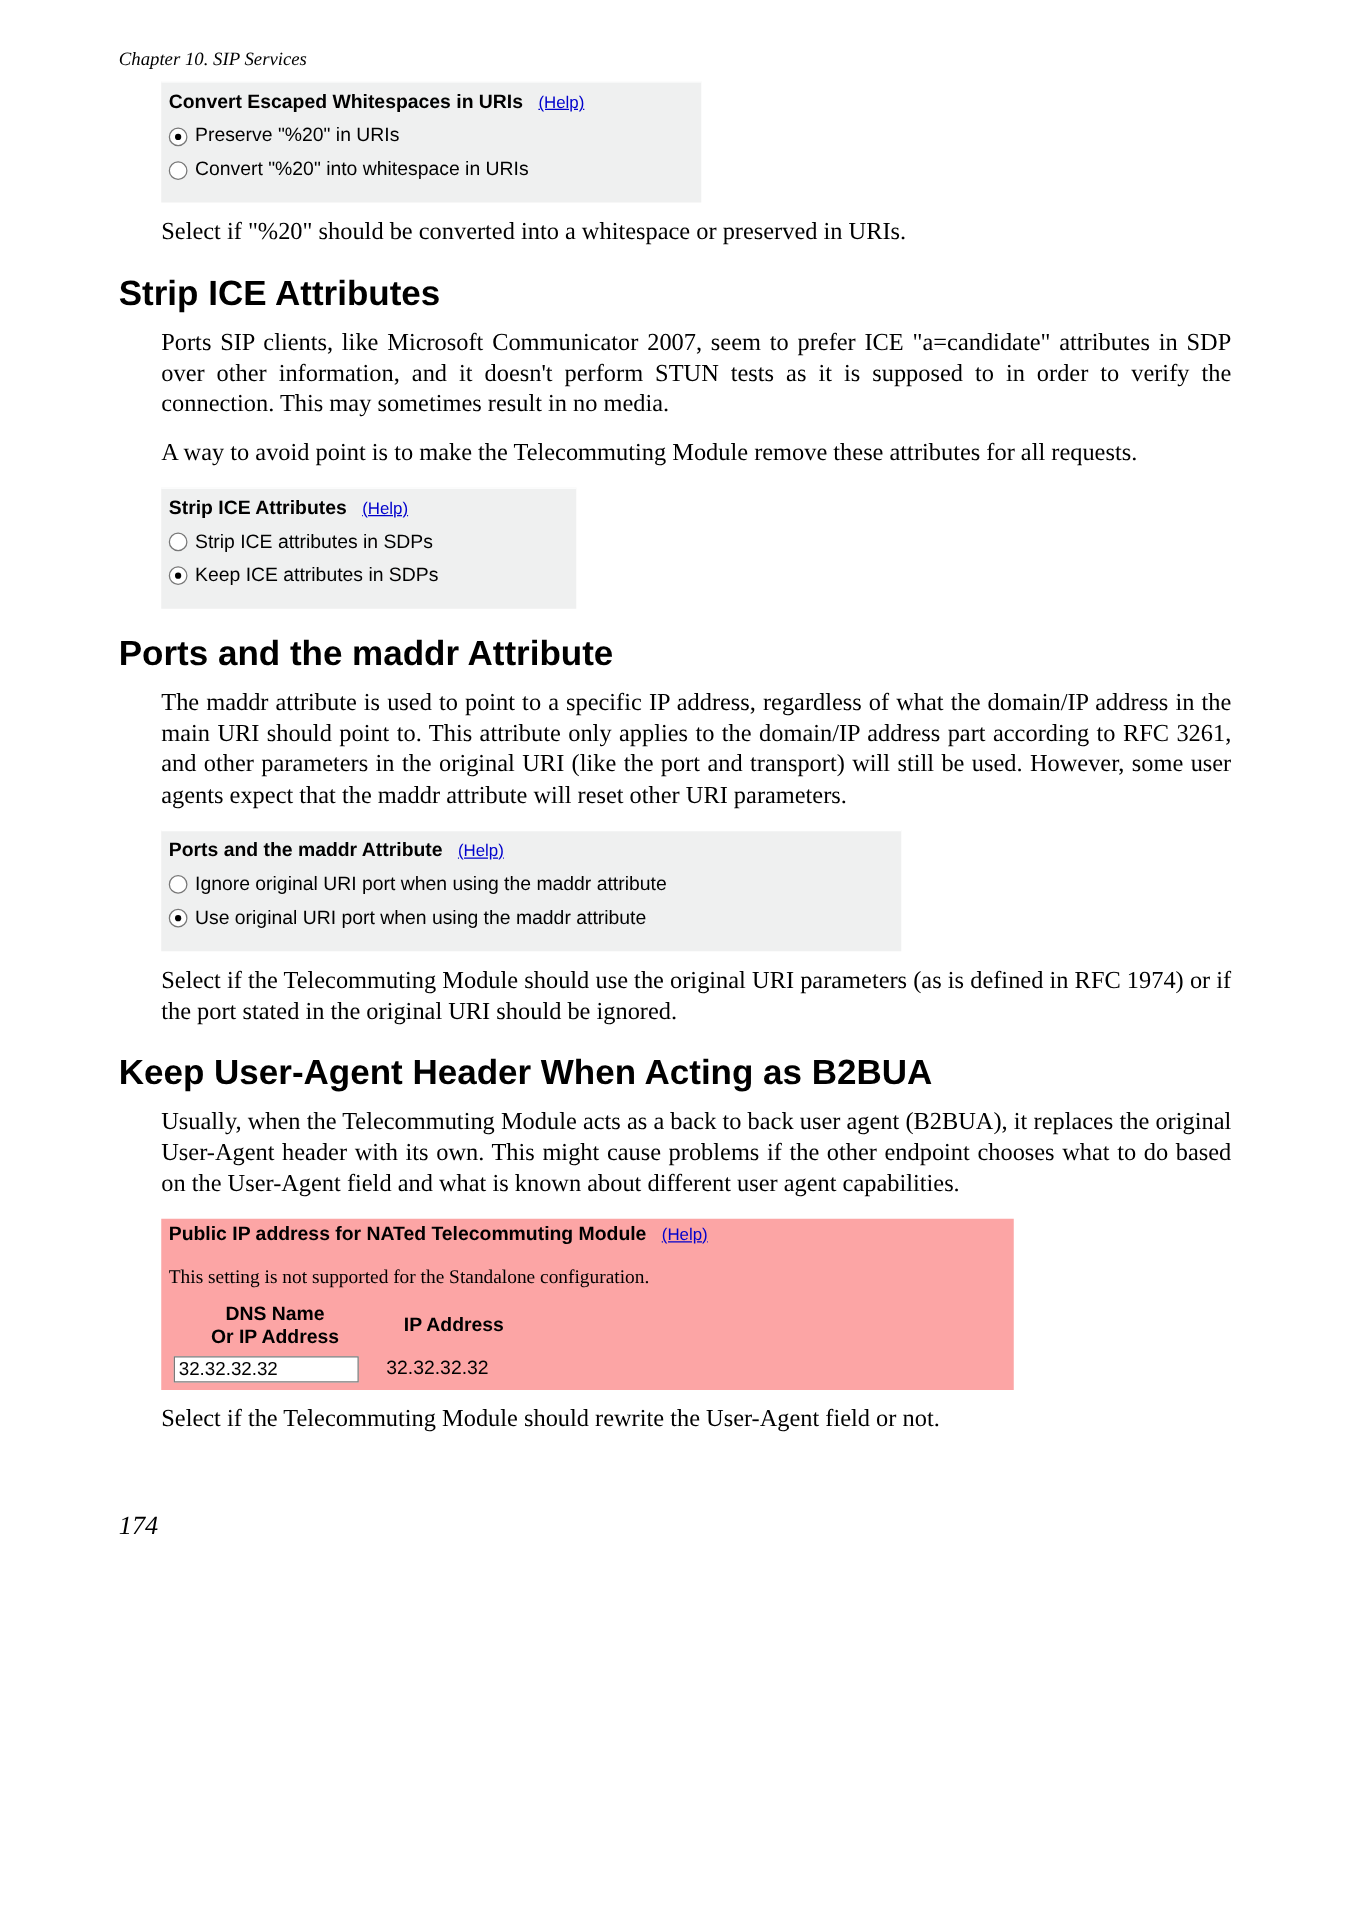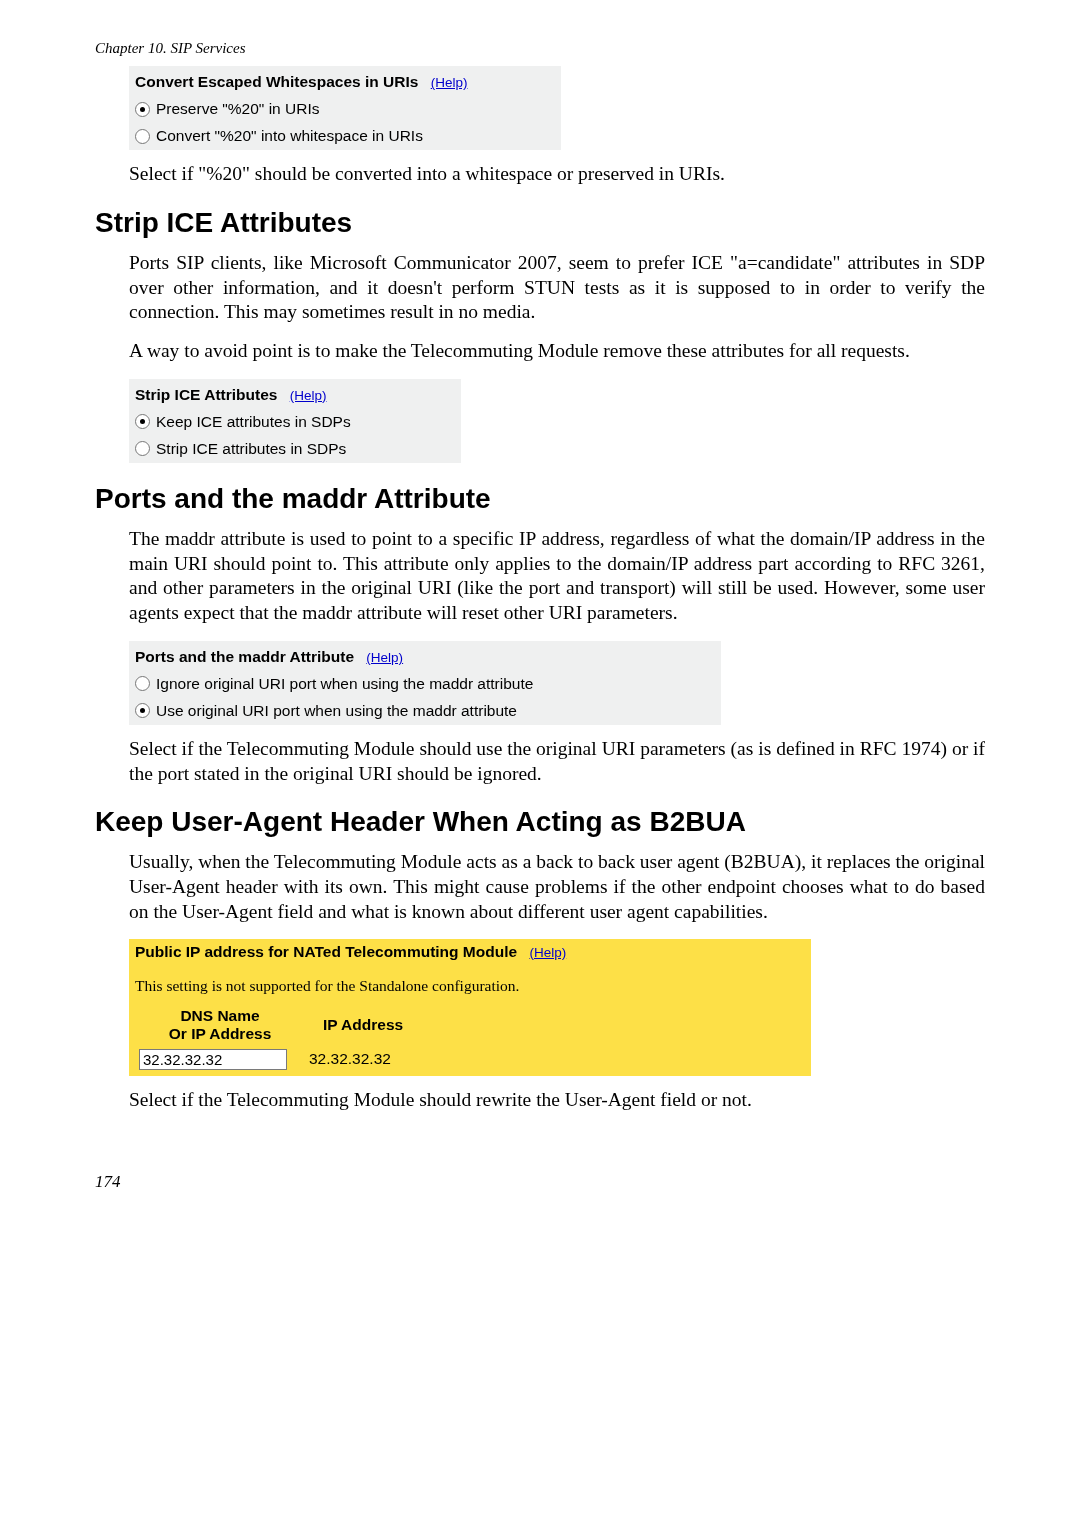--- a/index.html
+++ b/index.html
@@ -14,21 +14,21 @@
     padding: 40px 95px 40px 95px;
   }
   .chapter-header {
     font-style: italic;
     font-size: 15px;
     margin-bottom: 8px;
   }
   .form-block {
     background: #eff0f0;
     border-top: 1px solid #fff;
-    padding: 4px 6px 2px 6px;
+    padding: 4px 6px 14px 6px;
     margin: 6px 0 10px 0;
     font-family: Arial, Helvetica, sans-serif;
     font-size: 15.5px;
     line-height: 1.55;
   }
   .form-block.narrow {
     width: 420px;
   }
   .form-block.mid {
     width: 320px;
@@ -79,21 +79,21 @@
   h2.section {
     font-family: Arial, Helvetica, sans-serif;
     font-weight: bold;
     font-size: 28px;
     margin: 20px 0 6px 0;
   }
   .form-indent {
     margin-left: 34px;
   }
   .nat-block {
-    background: #fde047;
+    background: #fca5a5;
     font-family: Arial, Helvetica, sans-serif;
     font-size: 15.5px;
     padding: 4px 6px 0 6px;
     width: 670px;
     margin-left: 34px;
     margin-top: 8px;
   }
   .nat-note {
     margin-top: 16px;
     font-family: Liberation Serif, serif;
@@ -115,21 +115,21 @@
   .nat-input {
     font-family: Arial, Helvetica, sans-serif;
     font-size: 15px;
     border: 1px solid #7a7a7a;
     background: #fff;
     padding: 1px 3px;
     width: 140px;
   }
   .page-number {
     font-style: italic;
-    font-size: 17px;
+    font-size: 21px;
     margin-top: 60px;
   }
 </style>
 </head>
 <body>
 
 <div class="page">
   <div class="chapter-header">Chapter 10. SIP Services</div>
 
   <div class="form-block narrow form-indent">
@@ -152,26 +152,26 @@
   <h2 class="section">Strip ICE Attributes</h2>
   <div class="body-text">Ports SIP clients, like Microsoft Communicator 2007, seem to prefer ICE "a=candidate" attributes in SDP over other information, and it doesn't perform STUN tests as it is supposed to in order to verify the connection. This may sometimes result in no media.</div>
   <div class="body-text">A way to avoid point is to make the Telecommuting Module remove these attributes for all requests.</div>
 
   <div class="form-block mid form-indent">
     <div>
       <span class="form-title">Strip ICE Attributes</span>
       <span class="help-link">(Help)</span>
     </div>
     <div class="radio-row">
+      <span class="radio"></span>
+      <span>Strip ICE attributes in SDPs</span>
+    </div>
+    <div class="radio-row">
       <span class="radio selected"></span>
       <span>Keep ICE attributes in SDPs</span>
-    </div>
-    <div class="radio-row">
-      <span class="radio"></span>
-      <span>Strip ICE attributes in SDPs</span>
     </div>
   </div>
 
   <h2 class="section">Ports and the maddr Attribute</h2>
   <div class="body-text">The maddr attribute is used to point to a specific IP address, regardless of what the domain/IP address in the main URI should point to. This attribute only applies to the domain/IP address part according to RFC 3261, and other parameters in the original URI (like the port and transport) will still be used. However, some user agents expect that the maddr attribute will reset other URI parameters.</div>
 
   <div class="form-block wide form-indent">
     <div>
       <span class="form-title">Ports and the maddr Attribute</span>
       <span class="help-link">(Help)</span>

